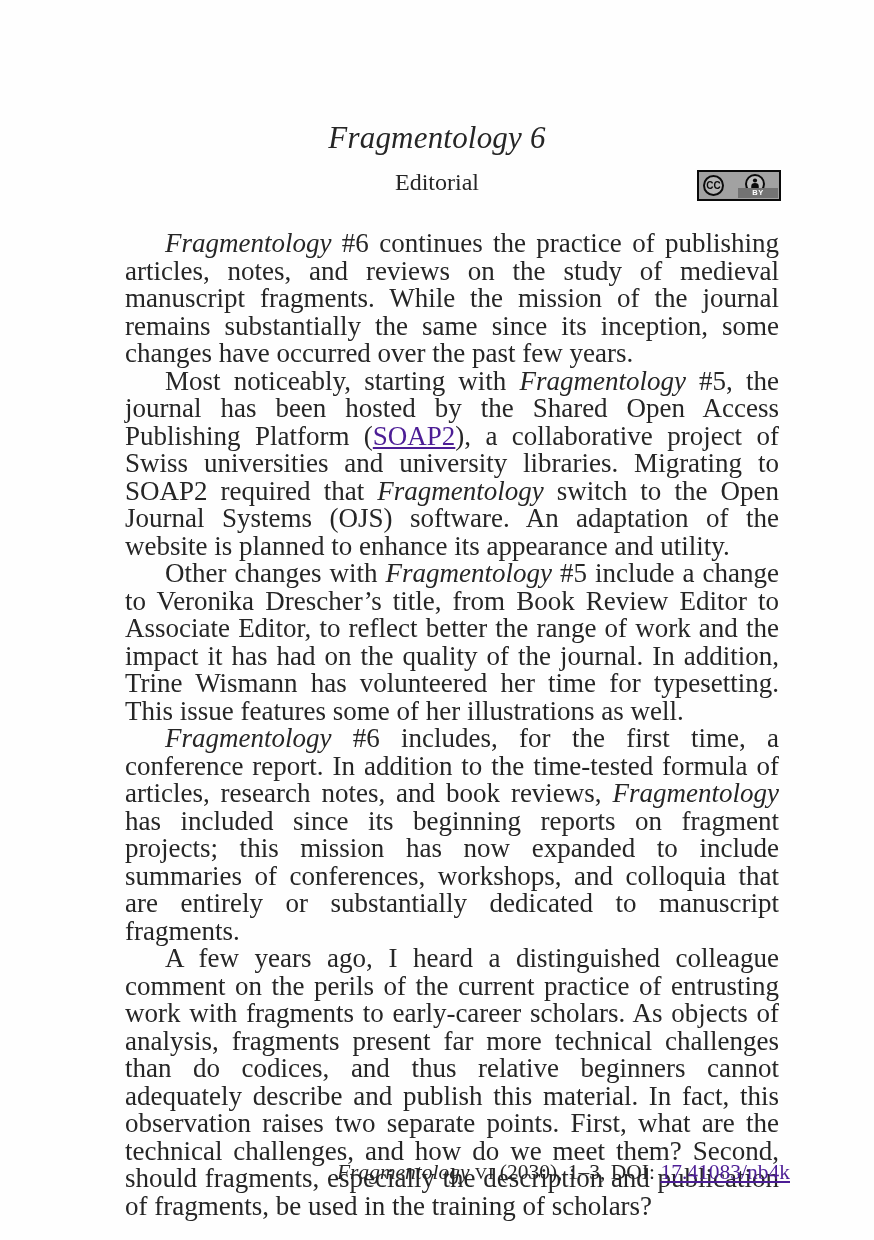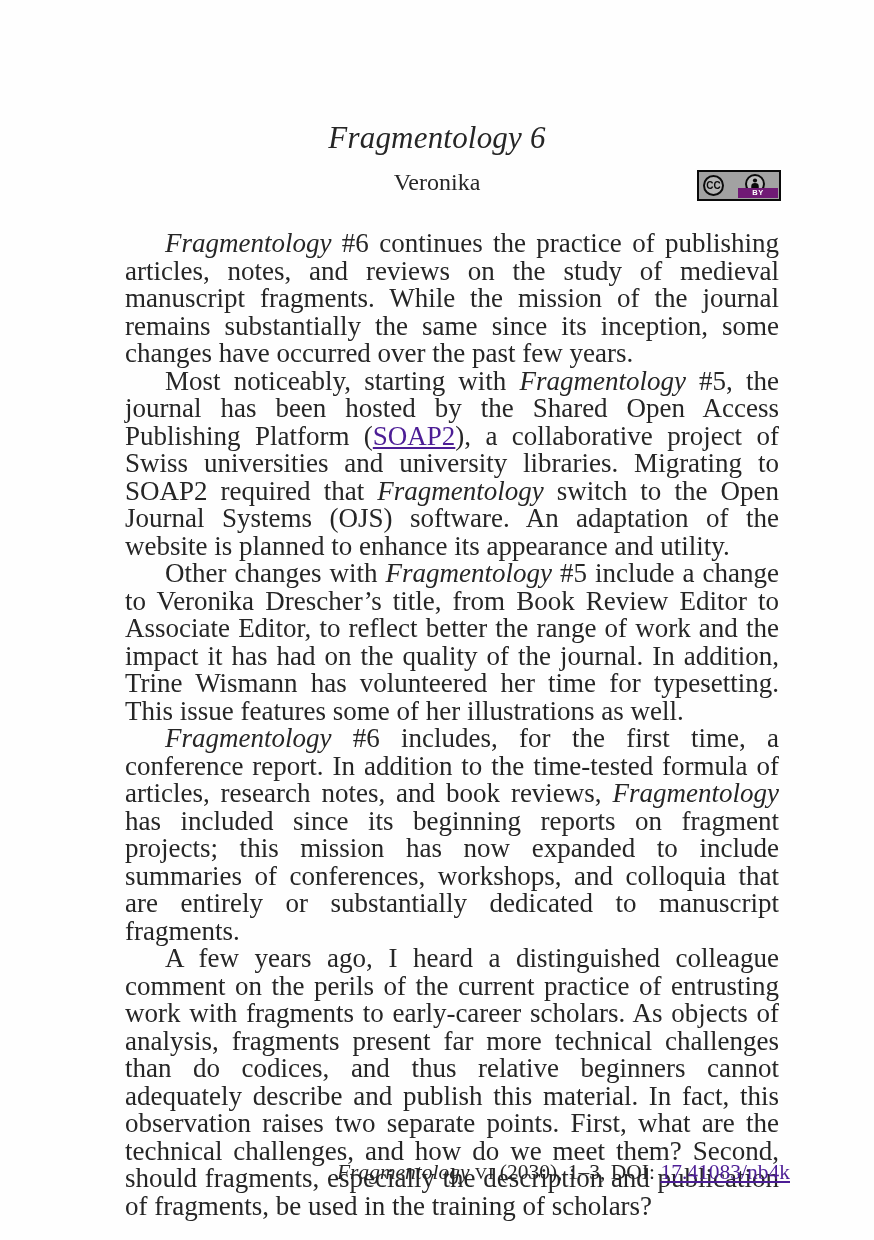--- a/index.html
+++ b/index.html
@@ -37,21 +37,21 @@
     color:#0a0a0a; background:#b5b5b5;
   }
   .person-circle {
     position:absolute; left:46px; top:2px;
     width:20px; height:20px; border:2px solid #0a0a0a; border-radius:50%;
     background:#bdbdbd; display:flex; align-items:center; justify-content:center;
   }
   .person-circle svg { width:12px; height:13px; display:block; }
   .by-strip {
     position:absolute; right:1px; bottom:1px;
-    width:40px; height:10px; background:#701a75; color:#fff;
+    width:40px; height:10px; background:#737373; color:#fff;
     font-family:"Liberation Sans", sans-serif; font-weight:700;
     font-size:7.5px; line-height:10px; text-align:center; letter-spacing:0.5px;
   }
 
   .body-text {
     position:absolute; top:230px; left:125px; width:654px;
     font-size:27px; line-height:27.5px; text-align:justify;
     text-justify:inter-word;
   }
   .body-text p { text-indent:40px; }
@@ -65,21 +65,21 @@
   .seg-italic   { font-style:italic; }
   .seg-smallcaps{ font-size:0.80em; letter-spacing:0.04em; }
   .seg-link     { color:#4c1d95; text-decoration:underline; text-underline-offset:2px; cursor:pointer; }
 </style>
 </head>
 <body>
 
 <div class="page">
 
   <h1 class="title">Fragmentology 6</h1>
-  <h2 class="subtitle">Veronika</h2>
+  <h2 class="subtitle">Editorial</h2>
 
   <div class="cc-badge">
     <div class="cc-circle">CC</div>
     <div class="person-circle">
       <svg viewBox="0 0 24 26" xmlns="http://www.w3.org/2000/svg">
         <circle cx="12" cy="5" r="4.2" fill="#0a0a0a"></circle>
         <path d="M4.5 16.5 a7.5 6.5 0 0 1 15 0 v4.5 h-3.4 v5 h-8.2 v-5 h-3.4 z" fill="#0a0a0a"></path>
       </svg>
     </div>
     <div class="by-strip">BY</div>

